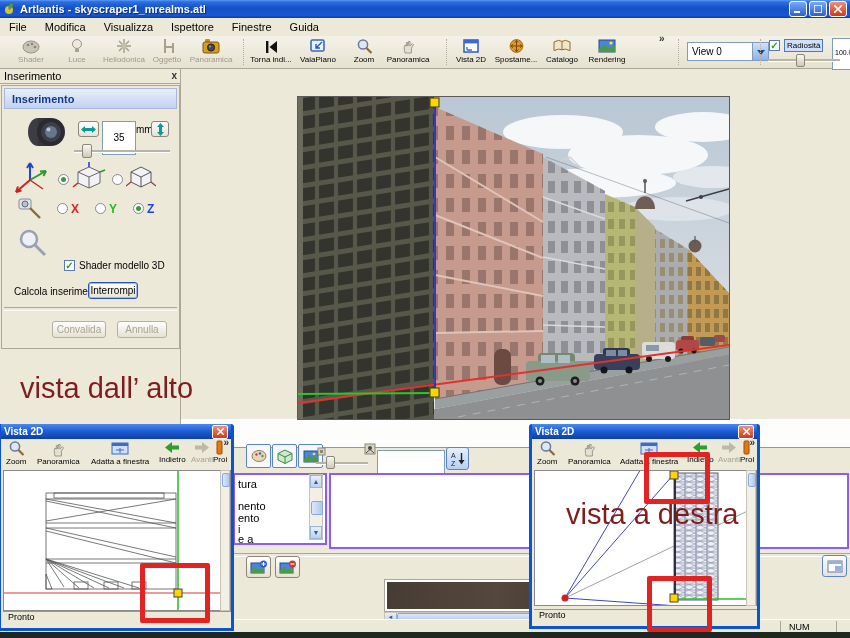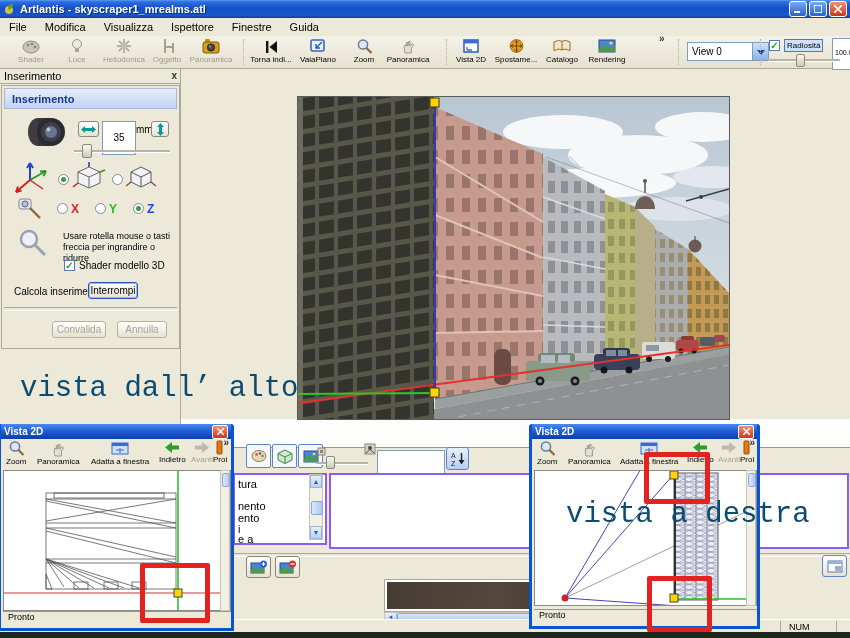--- a/index.html
+++ b/index.html
@@ -41,21 +41,21 @@
   .radio{width:11px;height:11px;border:1px solid #808aa0;border-radius:50%;background:#fff;box-sizing:border-box;position:absolute;}
   .radio.sel:after{content:"";position:absolute;left:2px;top:2px;width:5px;height:5px;border-radius:50%;background:#3c9a3c;}
   .checkbox{width:11px;height:11px;border:1px solid #5a7ab0;background:#fff;position:absolute;box-sizing:border-box;
     color:#21a121;font-size:10px;line-height:9px;font-weight:bold;text-align:center;}
   .xpbtn{position:absolute;background:linear-gradient(180deg,#fefefe,#e6e2d2);border:1px solid #8a867a;border-radius:3px;
     font-size:10px;display:flex;align-items:center;justify-content:center;box-sizing:border-box;}
   .xpbtn.focus{border:1px solid #2a52b8;box-shadow:inset 0 0 0 1px #9cb9f2;}
   .xpbtn.disabled{color:#a8a494;border-color:#b5b1a2;}
   .axlabel{position:absolute;font-weight:bold;font-size:12px;}
   
-  .redtext{position:absolute;font-family:Liberation Mono, monospace;font-size:29px;color:#0c4a6e;white-space:nowrap;z-index:40;}
+  .redtext{position:absolute;font-family:Liberation Sans, sans-serif;font-size:29px;color:#7f1d1d;white-space:nowrap;z-index:40;}
   .redrect{position:absolute;border:5px solid #e32222;border-radius:2px;z-index:40;}
   
   .viewport{left:297px;top:96px;width:431px;height:322px;border:1px solid #5a5a5a;background:#9aa4ac;z-index:5;}
   
   .whitestrip{left:181px;top:419px;width:669px;height:28px;background:#fdfdfb;border-bottom:1px solid #9a978a;}
   .catpanel{left:181px;top:448px;width:669px;height:171px;background:#ece9d8;}
   .togglebtn{position:absolute;width:23px;height:22px;background:#f6f8fd;border:1px solid #5a86c8;border-radius:2px;display:flex;align-items:center;justify-content:center;}
   .listbox{position:absolute;background:#fff;border:2px solid #8b5cf6;}
   .sb-v{position:absolute;width:14px;background:#f2f0e4;border:1px solid #c8c4b4;box-sizing:border-box;}
   .sb-btn{width:12px;height:13px;background:linear-gradient(180deg,#e6f0fd,#bcd0f2);border:1px solid #98b4e0;box-sizing:border-box;
@@ -344,24 +344,20 @@
   <span class="axlabel" style="left:109px;top:202px;color:#2ab82a">Y</span>
   <span class="radio sel" style="left:133px;top:203px"></span>
   <span class="axlabel" style="left:147px;top:202px;color:#2244dd">Z</span>
 
   <span class="abs" style="left:18px;top:228px">
     <svg width="32" height="32">
         <circle cx="11" cy="11" r="8" fill="#eef0f5" stroke="#9aa0b5" stroke-width="2.5"></circle>
         <path d="M17 17 L27 27" stroke="#9aa0b5" stroke-width="3"></path>
       </svg>
   </span>
-  <div class="abs" style="left:63px;top:231px;width:116px;font-size:9px;line-height:11px">
-    <div>Usare rotella mouse o tasti</div>
-    <div>freccia per ingrandire o ridurre</div>
-  </div>
   <span class="checkbox" style="left:64px;top:260px"><span>✓</span></span>
   <span class="abs" style="left:79px;top:260px;font-size:10px">Shader modello 3D</span>
 
   <span class="abs" style="left:14px;top:286px;font-size:10px">Calcola inserimento</span>
   <div class="xpbtn focus" style="left:88px;top:282px;width:50px;height:17px">Interrompi</div>
   <div class="abs" style="left:4px;top:307px;width:173px;height:2px;border-top:1px solid #aca899;border-bottom:1px solid #fff"></div>
   <div class="xpbtn disabled" style="left:52px;top:321px;width:54px;height:17px">Convalida</div>
   <div class="xpbtn disabled" style="left:117px;top:321px;width:50px;height:17px">Annulla</div>
 
   <div class="redtext" style="left:20px;top:372px">vista dall’ alto</div>

